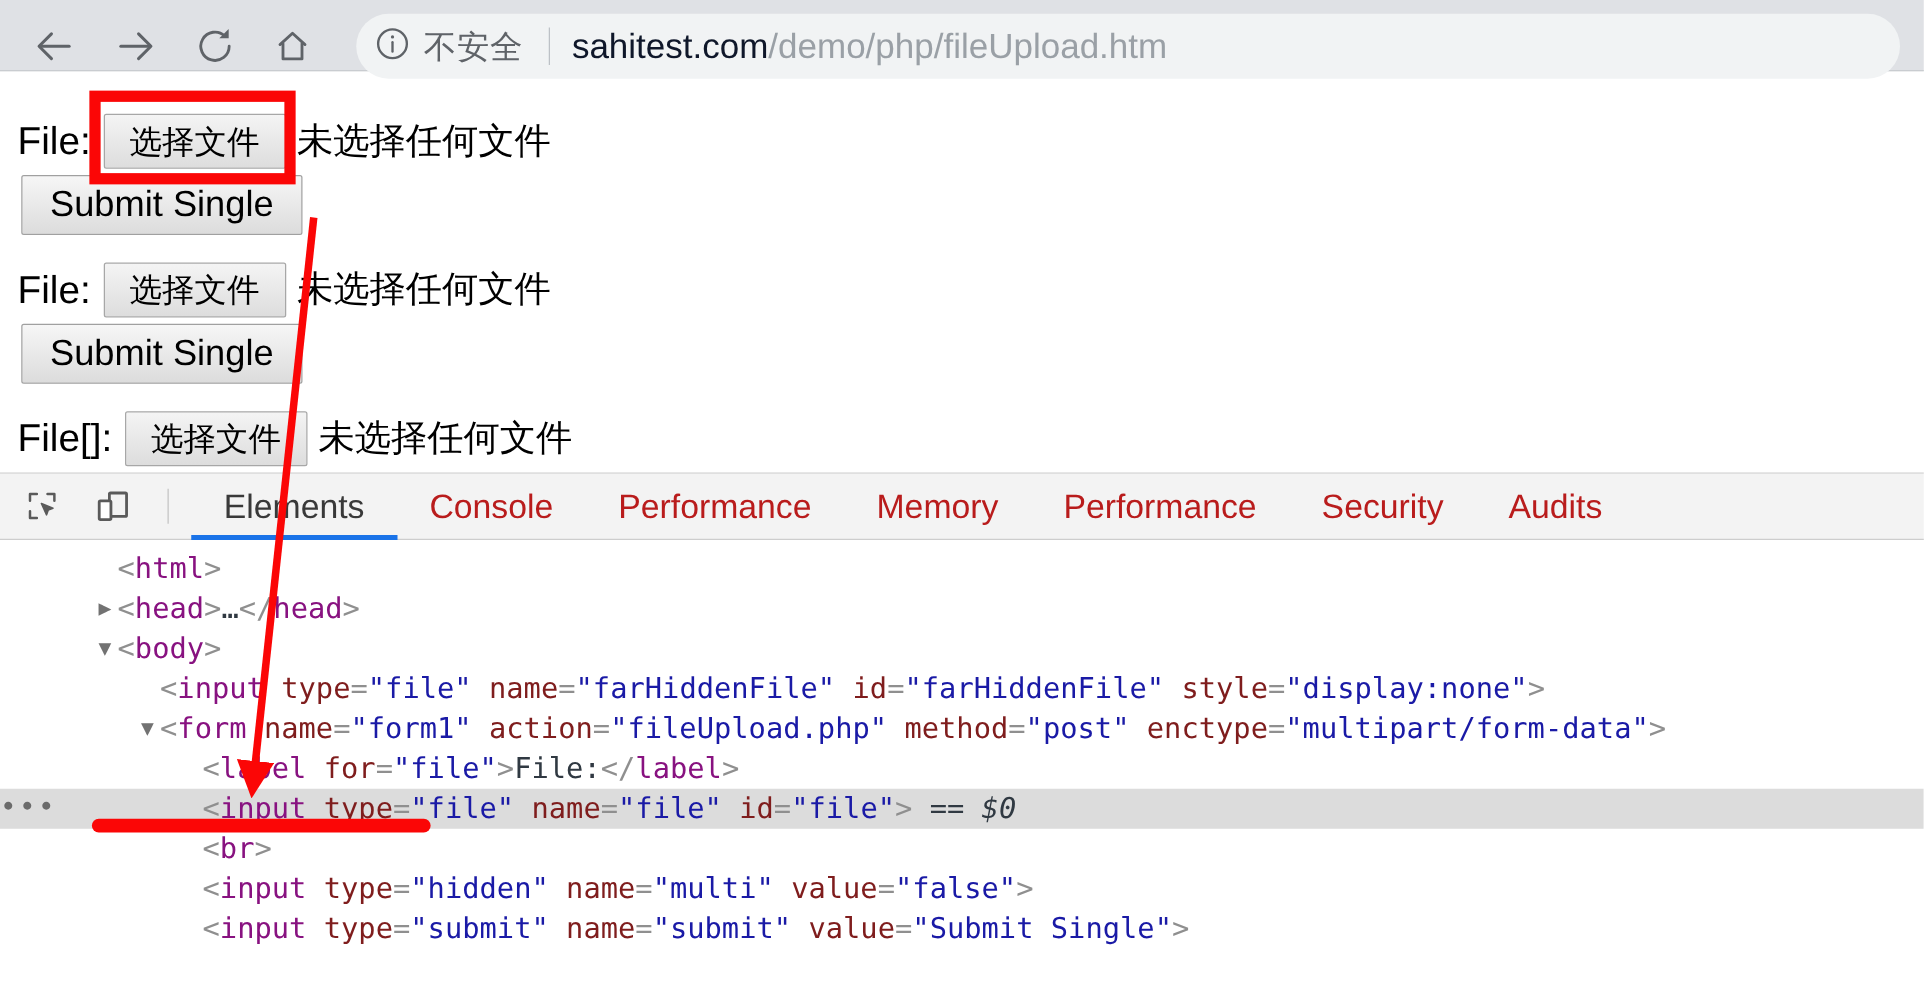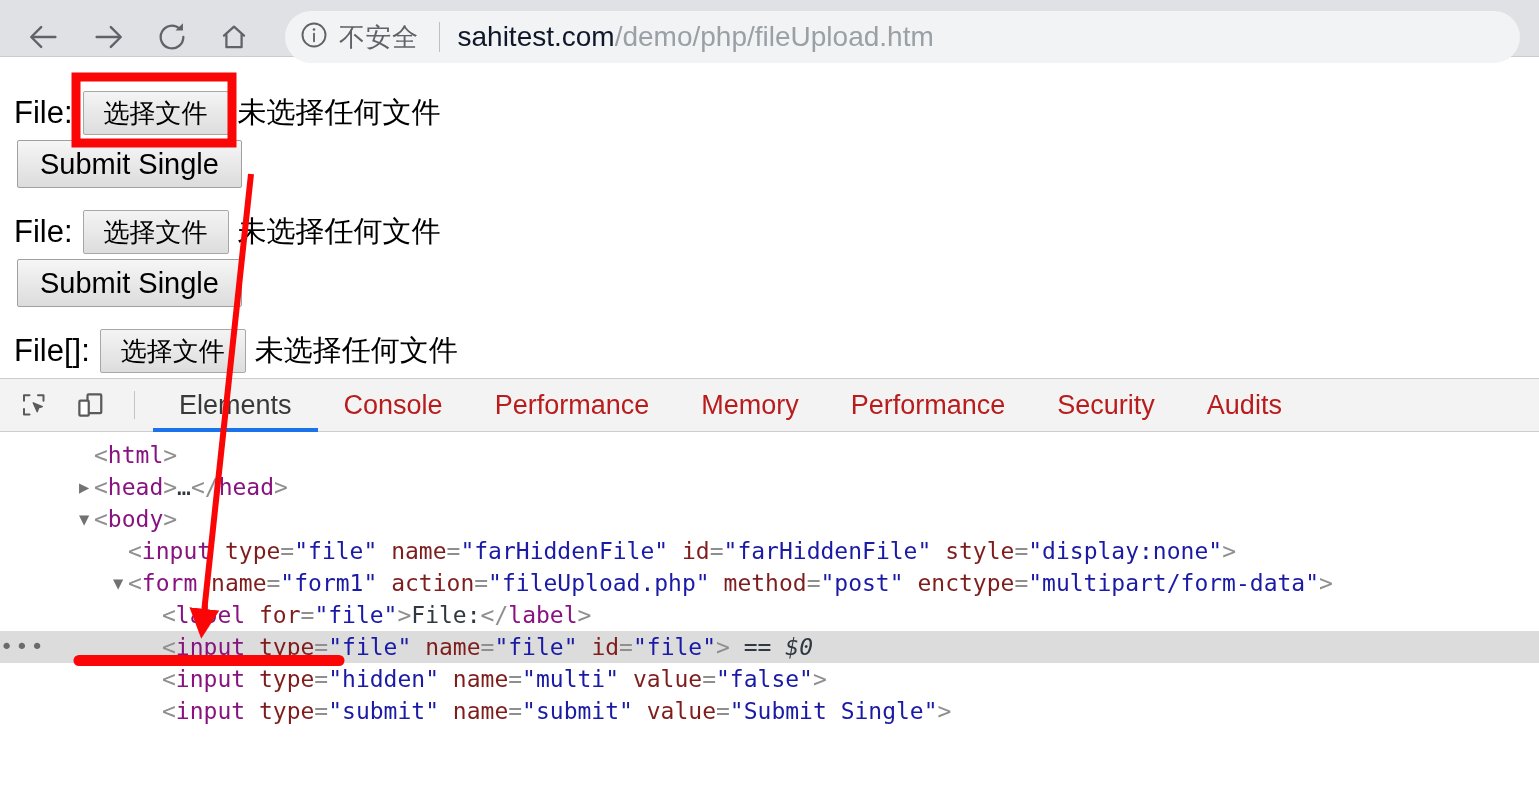--- a/index.html
+++ b/index.html
@@ -430,20 +430,26 @@
       <div class="dom-line selected">
         <span class="dom-gutter">•••</span>
         <span style="display: inline-block; width: 102px; flex: 0 0 auto;"></span>
         <span class="dom-arrow"></span>
         <span class="dom-code"><span class="tk-bracket">&lt;</span><span class="tk-tag">input</span><span class="tk-text"> </span><span class="tk-attr">type</span><span class="tk-bracket">=</span><span class="tk-val">"file"</span><span class="tk-text"> </span><span class="tk-attr">name</span><span class="tk-bracket">=</span><span class="tk-val">"file"</span><span class="tk-text"> </span><span class="tk-attr">id</span><span class="tk-bracket">=</span><span class="tk-val">"file"</span><span class="tk-bracket">&gt;</span><span class="tk-text"> == </span><span class="tk-ref">$0</span></span>
       </div>
       <div class="dom-line">
         <span class="dom-gutter"></span>
         <span style="display: inline-block; width: 102px; flex: 0 0 auto;"></span>
         <span class="dom-arrow"></span>
+        <span class="dom-code"><span class="tk-bracket">&lt;</span><span class="tk-tag">br</span><span class="tk-bracket">&gt;</span></span>
+      </div>
+      <div class="dom-line">
+        <span class="dom-gutter"></span>
+        <span style="display: inline-block; width: 102px; flex: 0 0 auto;"></span>
+        <span class="dom-arrow"></span>
         <span class="dom-code"><span class="tk-bracket">&lt;</span><span class="tk-tag">input</span><span class="tk-text"> </span><span class="tk-attr">type</span><span class="tk-bracket">=</span><span class="tk-val">"hidden"</span><span class="tk-text"> </span><span class="tk-attr">name</span><span class="tk-bracket">=</span><span class="tk-val">"multi"</span><span class="tk-text"> </span><span class="tk-attr">value</span><span class="tk-bracket">=</span><span class="tk-val">"false"</span><span class="tk-bracket">&gt;</span></span>
       </div>
       <div class="dom-line">
         <span class="dom-gutter"></span>
         <span style="display: inline-block; width: 102px; flex: 0 0 auto;"></span>
         <span class="dom-arrow"></span>
         <span class="dom-code"><span class="tk-bracket">&lt;</span><span class="tk-tag">input</span><span class="tk-text"> </span><span class="tk-attr">type</span><span class="tk-bracket">=</span><span class="tk-val">"submit"</span><span class="tk-text"> </span><span class="tk-attr">name</span><span class="tk-bracket">=</span><span class="tk-val">"submit"</span><span class="tk-text"> </span><span class="tk-attr">value</span><span class="tk-bracket">=</span><span class="tk-val">"Submit Single"</span><span class="tk-bracket">&gt;</span></span>
       </div>
     </div>
 

